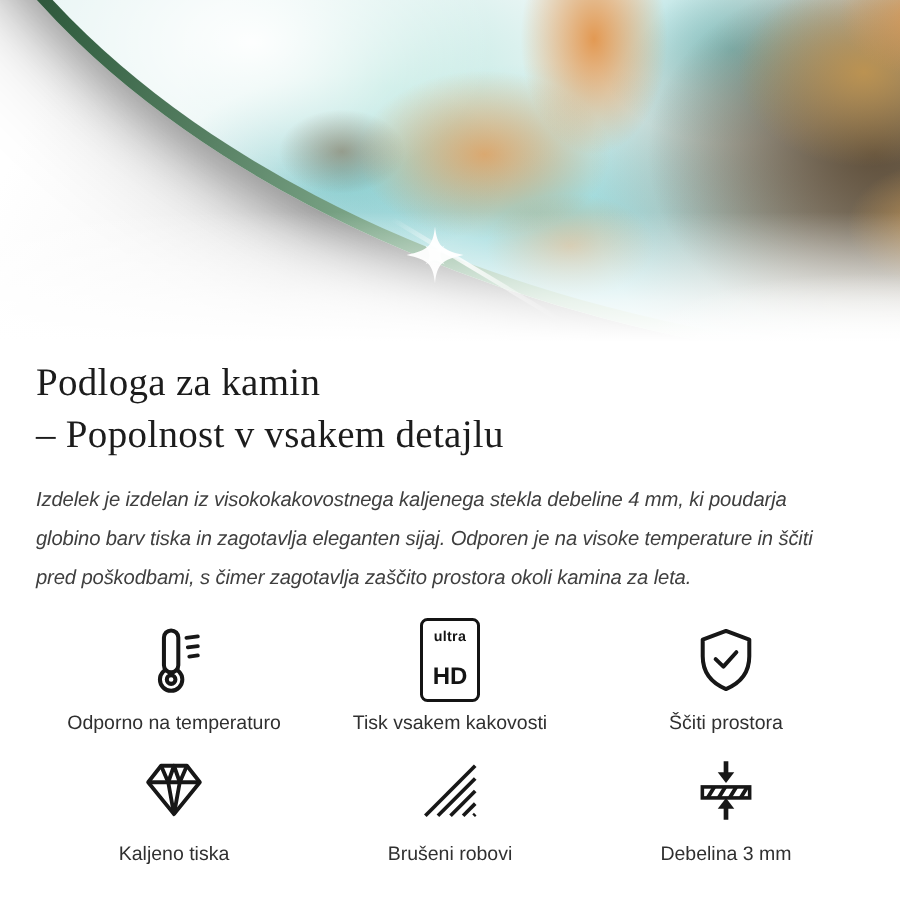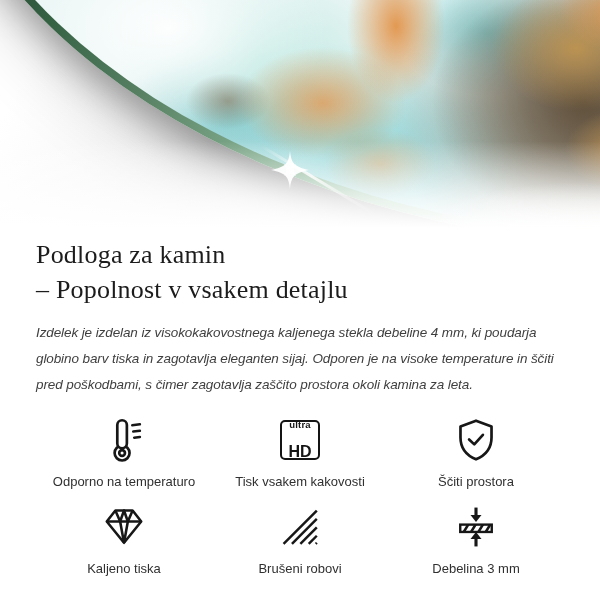--- a/index.html
+++ b/index.html
@@ -32,33 +32,33 @@
   .sparkle { position:absolute; left:270px; top:150px; }
   .streak { position:absolute; left:252px; top:178px; width:130px; height:3px;
             background:linear-gradient(90deg, transparent, rgba(255,255,255,.85) 45%, transparent);
             transform:rotate(31deg); }
   .fade { position:absolute; inset:0;
           background:
             radial-gradient(45% 40% at 96% 104%, rgba(255,255,255,.95), transparent 60%),
             linear-gradient(to bottom, rgba(255,255,255,0) 62%, rgba(255,255,255,.75) 88%, #fff 100%); }
 
   
-  .content { padding:0 36px; }
+  .content { padding:0 24px; }
   h1 { margin-top:9px; font-family:"Liberation Serif", serif; font-weight:400;
        font-size:26px; line-height:35px; color:#1c1c1c; letter-spacing:.2px; }
   .desc { margin-top:13px; max-width:538px; font-size:13.5px; line-height:26px;
           color:#3f3f3f; letter-spacing:-0.1px;font-style:italic; }
 
   
   .features { margin-top:16px; display:grid; grid-template-columns:repeat(3,1fr); row-gap:12px; }
   .feature { display:flex; flex-direction:column; align-items:center; text-align:center; }
   .icon-box { height:52px; display:flex; align-items:center; justify-content:center; }
   .feature .label { margin-top:8px; font-size:13px; color:#303030; }
   svg.ic { stroke:#171717; fill:none; stroke-width:1.4; }
-  .hd-box { width:40px; height:40px; border:2.4px solid #141414; border-radius:5px;
+  .hd-box { width:40px; height:56px; border:2.4px solid #141414; border-radius:5px;
             display:flex; flex-direction:column; align-items:center; justify-content:center;
             color:#141414; line-height:1; }
   .hd-box .hd-top { font-size:9.5px; font-weight:700; letter-spacing:.2px; }
   .hd-box .hd-bottom { font-size:16px; font-weight:700; margin-top:15px; }
 </style>
 </head>
 <body>
 
 <div class="hero">
   <div class="glass-edge"></div>

